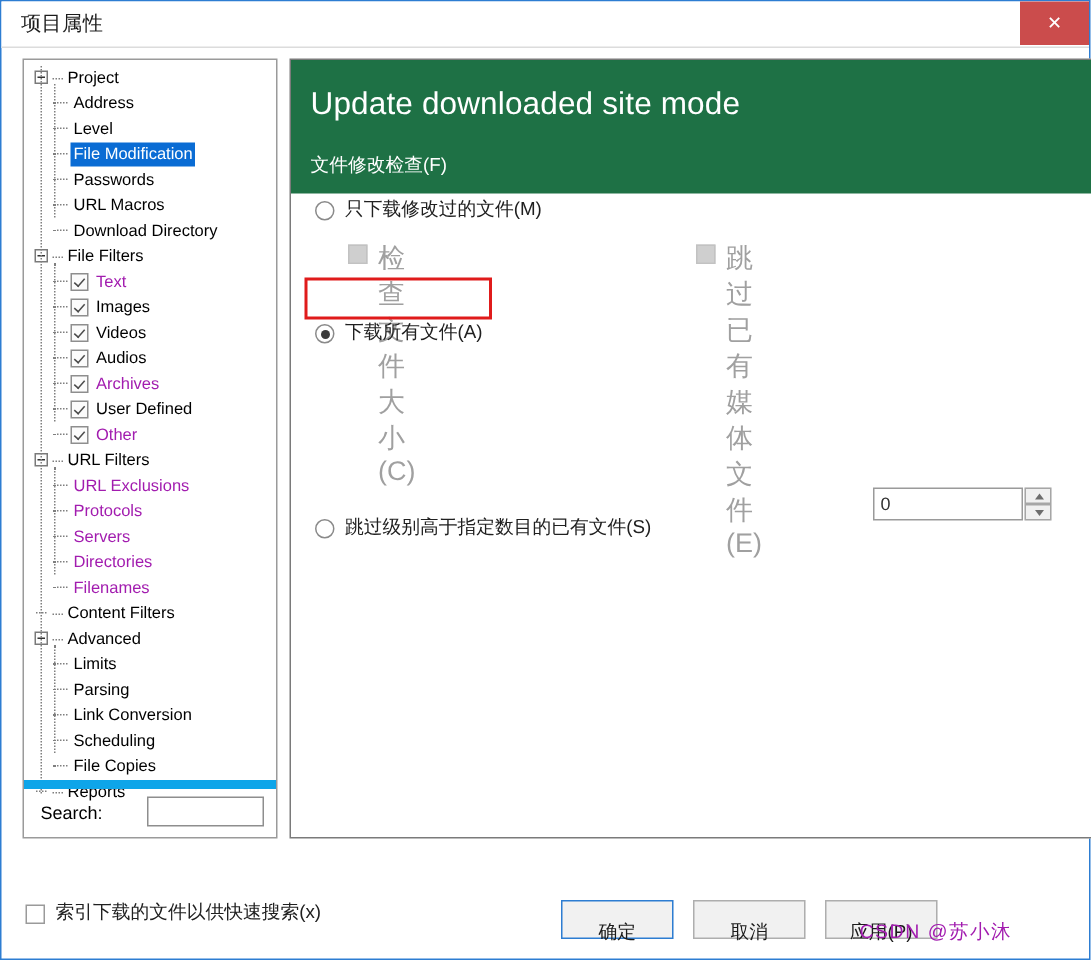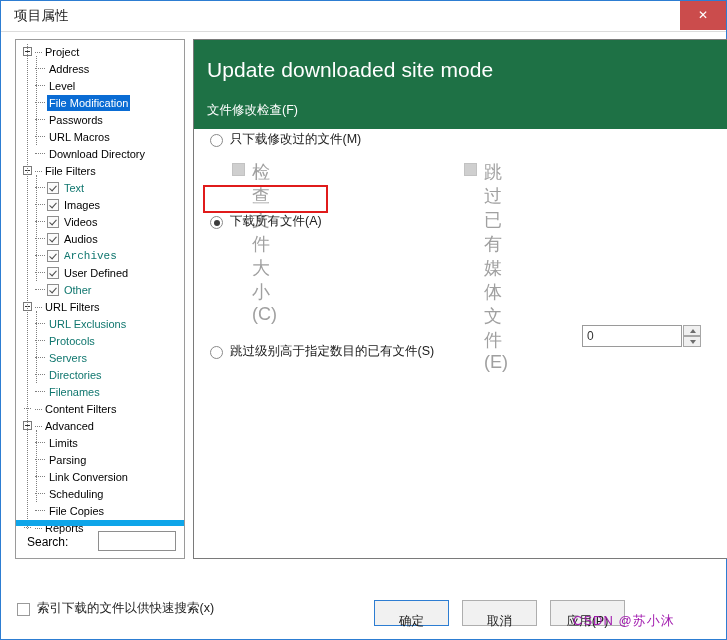--- a/index.html
+++ b/index.html
@@ -143,21 +143,21 @@
     width: 10px; height: 1px;
     border-top: 1px dotted #7f7f7f;
   }
   .vline {
     position: absolute;
     left: 11px;
     width: 1px;
     border-left: 1px dotted #7f7f7f;
   }
 
-  .lbl.blue  { color: #0f766e; }
+  .lbl.blue  { color: #a21caf; }
   .lbl.black { color: #000000; }
   .lbl.sel {
     background: #0a6cd4;
     color: #ffffff;
   }
 
   .cb {
     display: inline-block;
     vertical-align: top;
     width: 12px; height: 12px;
@@ -418,21 +418,21 @@
         <div class="node lvl1" style="position: absolute; left: 0px; top: 38px; width: 100%;"><span class="dash2"></span><span class="lbl black">Level</span></div>
         <div class="node lvl1" style="position: absolute; left: 0px; top: 55px; width: 100%;"><span class="dash2"></span><span class="lbl sel">File Modification</span></div>
         <div class="node lvl1" style="position: absolute; left: 0px; top: 72px; width: 100%;"><span class="dash2"></span><span class="lbl black">Passwords</span></div>
         <div class="node lvl1" style="position: absolute; left: 0px; top: 89px; width: 100%;"><span class="dash2"></span><span class="lbl black">URL Macros</span></div>
         <div class="node lvl1" style="position: absolute; left: 0px; top: 106px; width: 100%;"><span class="dash2"></span><span class="lbl black">Download Directory</span></div>
         <div class="node lvl0" style="position: absolute; left: 0px; top: 123px; width: 100%;"><span class="tw"></span><span class="dash"></span><span class="lbl black">File Filters</span></div>
         <div class="node lvl1" style="position: absolute; left: 0px; top: 140px; width: 100%;"><span class="dash2"></span><span class="cb checked"></span><span class="lbl blue">Text</span></div>
         <div class="node lvl1" style="position: absolute; left: 0px; top: 157px; width: 100%;"><span class="dash2"></span><span class="cb checked"></span><span class="lbl black">Images</span></div>
         <div class="node lvl1" style="position: absolute; left: 0px; top: 174px; width: 100%;"><span class="dash2"></span><span class="cb checked"></span><span class="lbl black">Videos</span></div>
         <div class="node lvl1" style="position: absolute; left: 0px; top: 191px; width: 100%;"><span class="dash2"></span><span class="cb checked"></span><span class="lbl black">Audios</span></div>
-        <div class="node lvl1" style="position: absolute; left: 0px; top: 208px; width: 100%; font-family: Liberation Mono, monospace;"><span class="dash2"></span><span class="cb checked"></span><span class="lbl blue">Archives</span></div>
+        <div class="node lvl1" style="position: absolute; left: 0px; top: 208px; width: 100%;"><span class="dash2"></span><span class="cb checked"></span><span class="lbl blue">Archives</span></div>
         <div class="node lvl1" style="position: absolute; left: 0px; top: 225px; width: 100%;"><span class="dash2"></span><span class="cb checked"></span><span class="lbl black">User Defined</span></div>
         <div class="node lvl1" style="position: absolute; left: 0px; top: 242px; width: 100%;"><span class="dash2"></span><span class="cb checked"></span><span class="lbl blue">Other</span></div>
         <div class="node lvl0" style="position: absolute; left: 0px; top: 259px; width: 100%;"><span class="tw"></span><span class="dash"></span><span class="lbl black">URL Filters</span></div>
         <div class="node lvl1" style="position: absolute; left: 0px; top: 276px; width: 100%;"><span class="dash2"></span><span class="lbl blue">URL Exclusions</span></div>
         <div class="node lvl1" style="position: absolute; left: 0px; top: 293px; width: 100%;"><span class="dash2"></span><span class="lbl blue">Protocols</span></div>
         <div class="node lvl1" style="position: absolute; left: 0px; top: 310px; width: 100%;"><span class="dash2"></span><span class="lbl blue">Servers</span></div>
         <div class="node lvl1" style="position: absolute; left: 0px; top: 327px; width: 100%;"><span class="dash2"></span><span class="lbl blue">Directories</span></div>
         <div class="node lvl1" style="position: absolute; left: 0px; top: 344px; width: 100%;"><span class="dash2"></span><span class="lbl blue">Filenames</span></div>
         <div class="node lvl0 leaf" style="position: absolute; left: 0px; top: 361px; width: 100%;"><span class="tw"></span><span class="dash"></span><span class="lbl black">Content Filters</span></div>
         <div class="node lvl0" style="position: absolute; left: 0px; top: 378px; width: 100%;"><span class="tw"></span><span class="dash"></span><span class="lbl black">Advanced</span></div>

